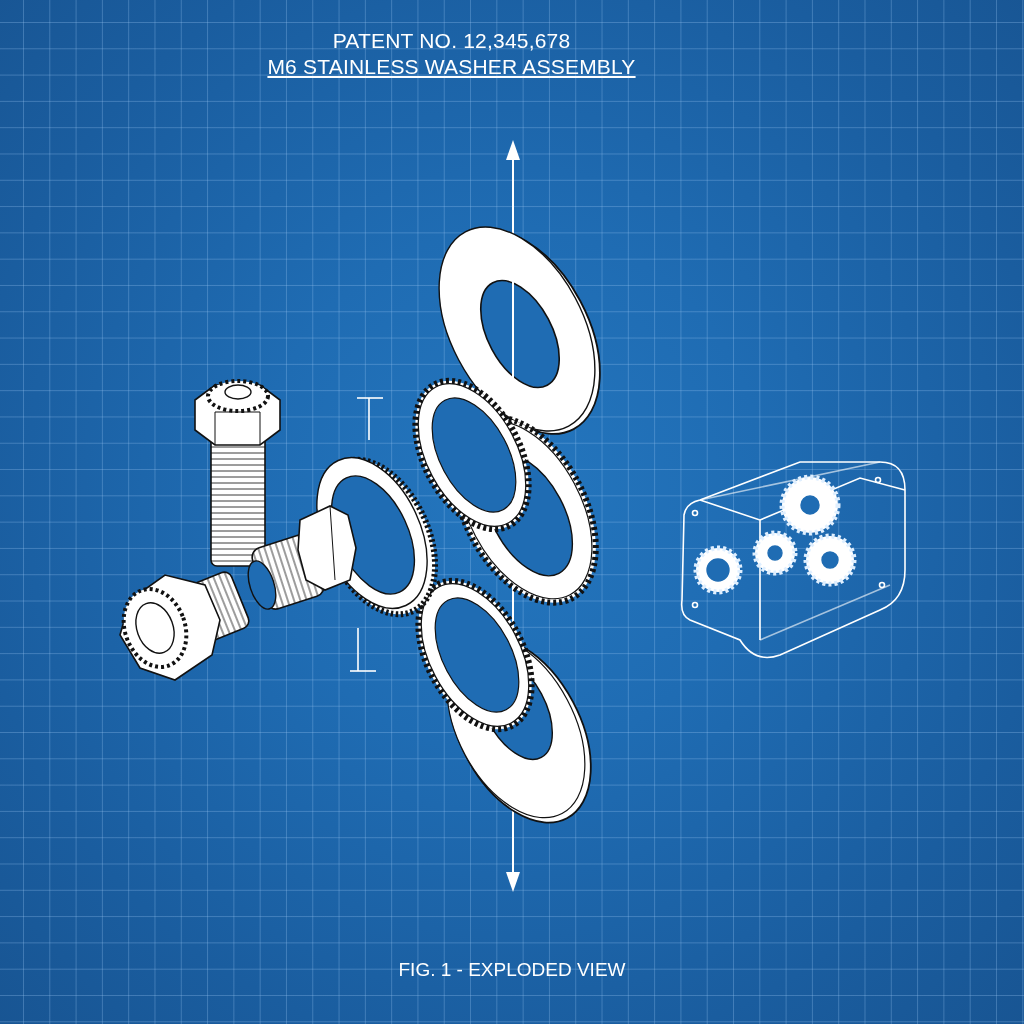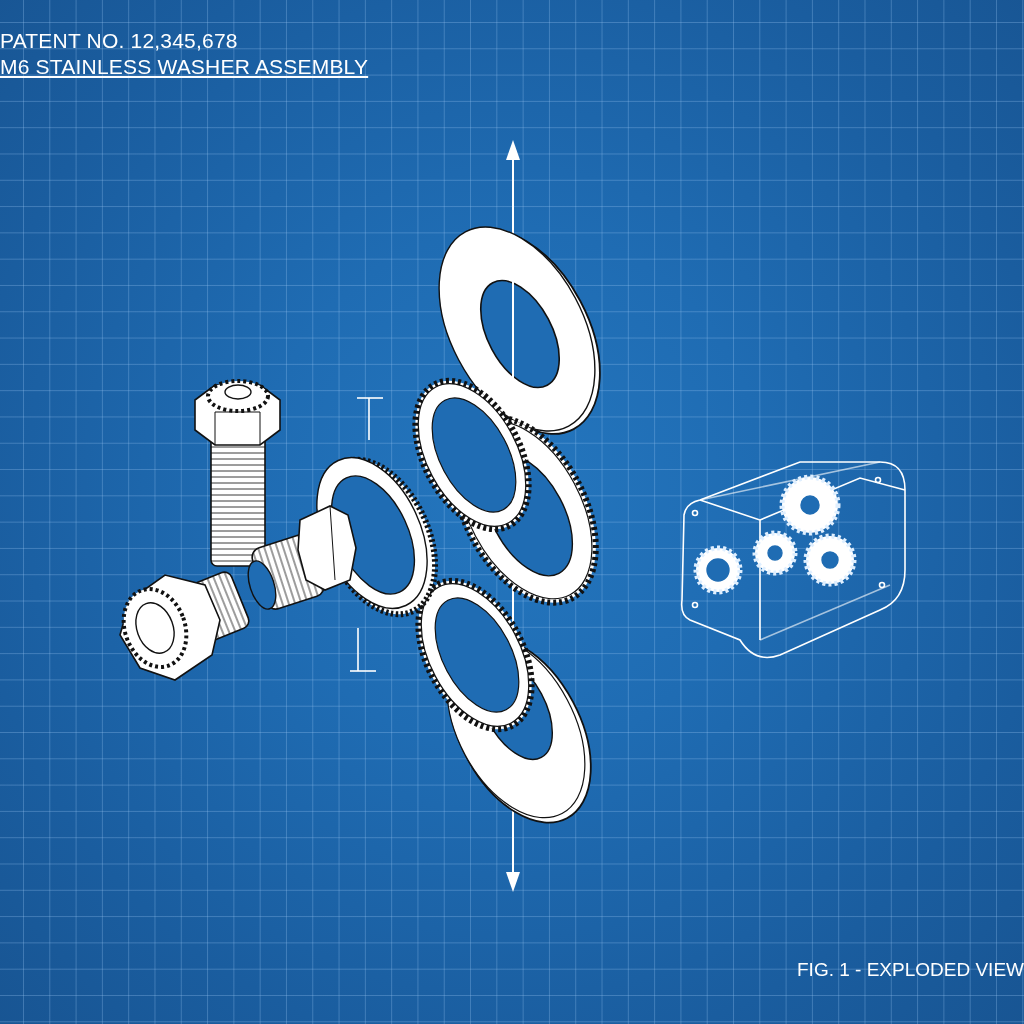--- a/index.html
+++ b/index.html
@@ -7,25 +7,25 @@
     font-family: "Liberation Sans", "DejaVu Sans", sans-serif; }
   .sheet { position: absolute; inset: 0;
     background:
       radial-gradient(ellipse at 50% 48%, #2476be 0%, #1f6cb3 35%, #1a5d9f 75%, #185593 100%); }
   .grid { position: absolute; inset: 0;
     background-image:
       linear-gradient(to right, rgba(150,195,240,0.32) 1px, transparent 1px),
       linear-gradient(to bottom, rgba(150,195,240,0.32) 1px, transparent 1px);
     background-size: 26.3px 26.3px;
     background-position: 23px 22px; }
-  .title { position: absolute; left: 0; width: 903px; text-align: left; color: #fff;
+  .title { position: absolute; left: 0; width: 903px; text-align: center; color: #fff;
     font-size: 21px; letter-spacing: 0.2px; }
   .t1 { top: 29px; }
   .t2 { top: 55px; text-decoration: underline; }
-  .caption { position: absolute; top: 959px; left: 0; width: 1024px; text-align: right;
+  .caption { position: absolute; top: 959px; left: 0; width: 1024px; text-align: center;
     color: #fff; font-size: 19px; }
   svg.drawing { position: absolute; left: 0; top: 0; }
   .part { cursor: default; }
 </style>
 </head>
 <body>
 
 <div class="sheet"></div>
 <div class="grid"></div>
 

